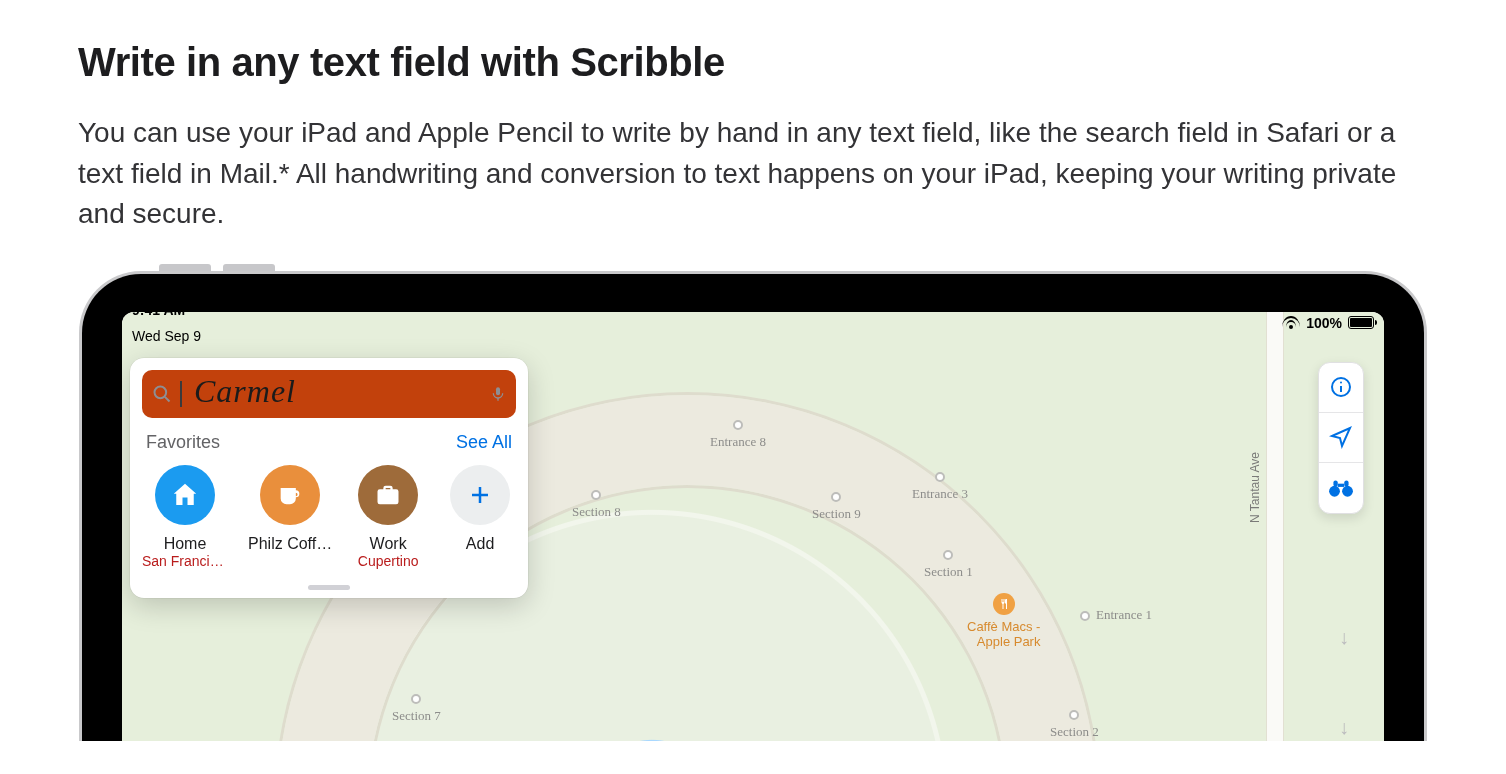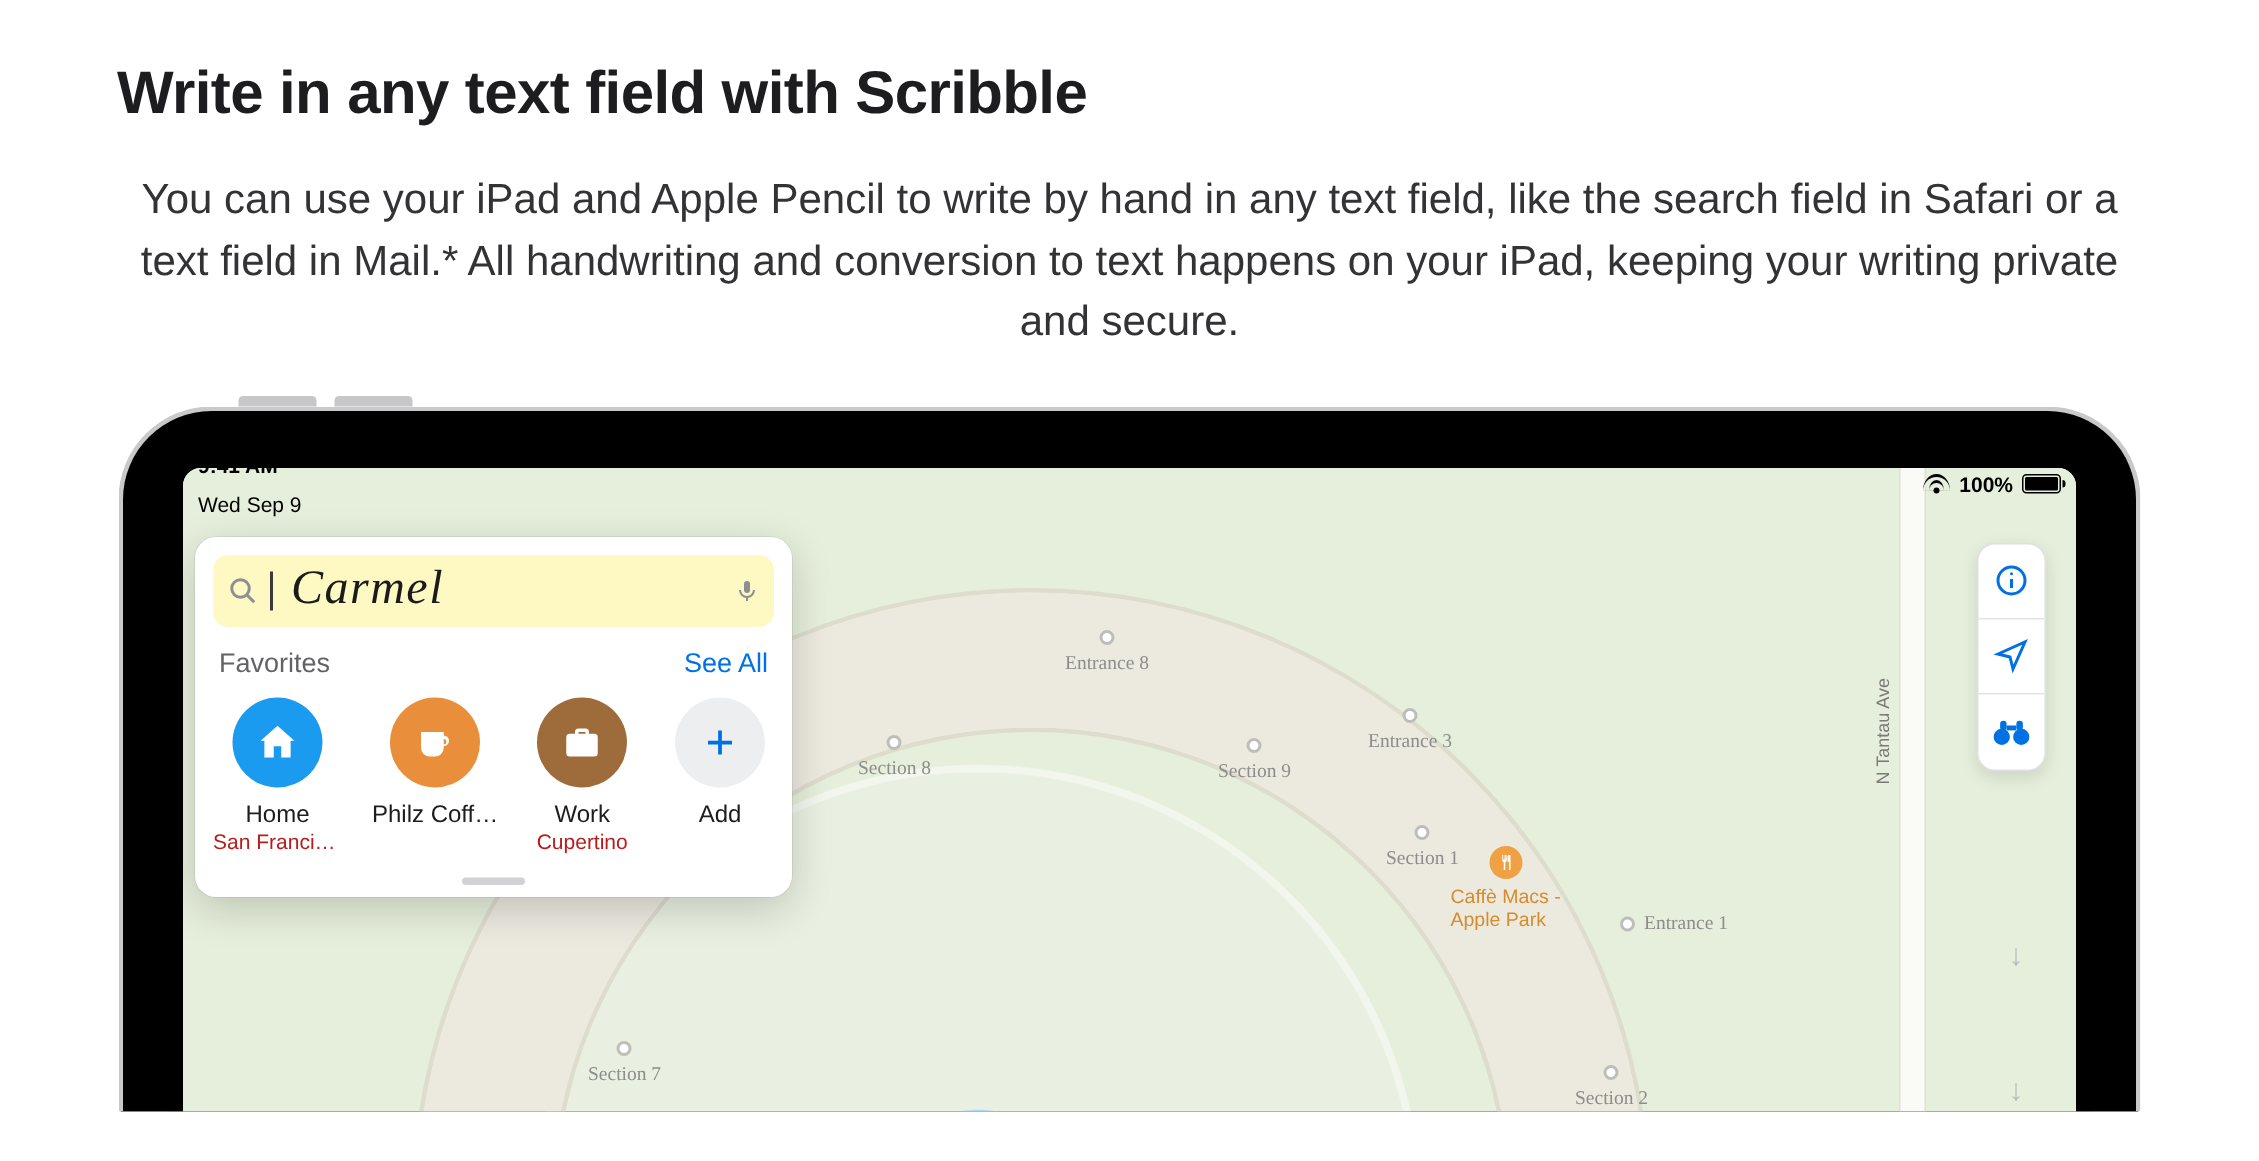--- a/index.html
+++ b/index.html
@@ -19,21 +19,20 @@
     font-weight: 600;
     letter-spacing: -0.01em;
     margin-bottom: 28px;
     color: #1d1d1f;
   }
   p.body {
     font-size: 28px;
     line-height: 1.45;
     color: #333336;
     max-width: 1350px;
-    text-align: center;
   }
 
   
   .device-wrap {
     position: relative;
     margin-top: 36px;
     margin-left: auto;
     margin-right: auto;
     width: 1348px;
   }
@@ -101,22 +100,22 @@
     display: block;
     width: 10px; height: 10px;
     border: 2px solid #bdbdba;
     border-radius: 50%;
     background: #fff;
     margin: 0 auto 4px auto;
   }
   .cafe {
     position: absolute;
     left: 845px;
-    top: 252px;
-    text-align: left;
+    top: 281px;
+    text-align: right;
   }
   .cafe .pin {
     width: 22px; height: 22px;
     border-radius: 50%;
     background: #f0a143;
     color: #fff;
     font-size: 12px;
     display: flex;
     align-items: center;
     justify-content: center;
@@ -187,21 +186,21 @@
     width: 398px;
     background: #fff;
     border-radius: 14px;
     box-shadow: 0 8px 28px rgba(0,0,0,.18), 0 0 0 .5px rgba(0,0,0,.08);
     padding: 12px 12px 6px 12px;
     z-index: 10;
   }
   .searchbar {
     display: flex;
     align-items: center;
-    background: #fef9c3;
+    background: #c2410c;
     border-radius: 10px;
     height: 48px;
     padding: 0 10px;
     gap: 8px;
     position: relative;
   }
   .searchbar svg { flex: 0 0 auto; }
   .scribble {
     flex: 1;
     font-family: "Brush Script MT", "Segoe Script", cursive;

